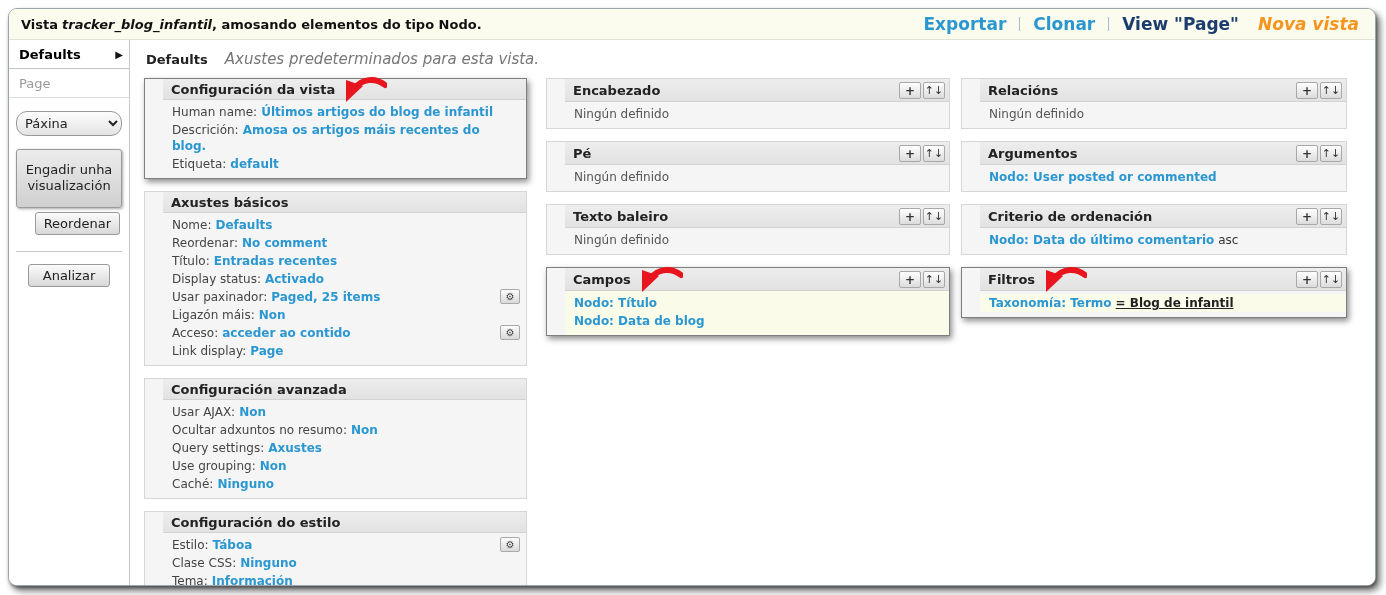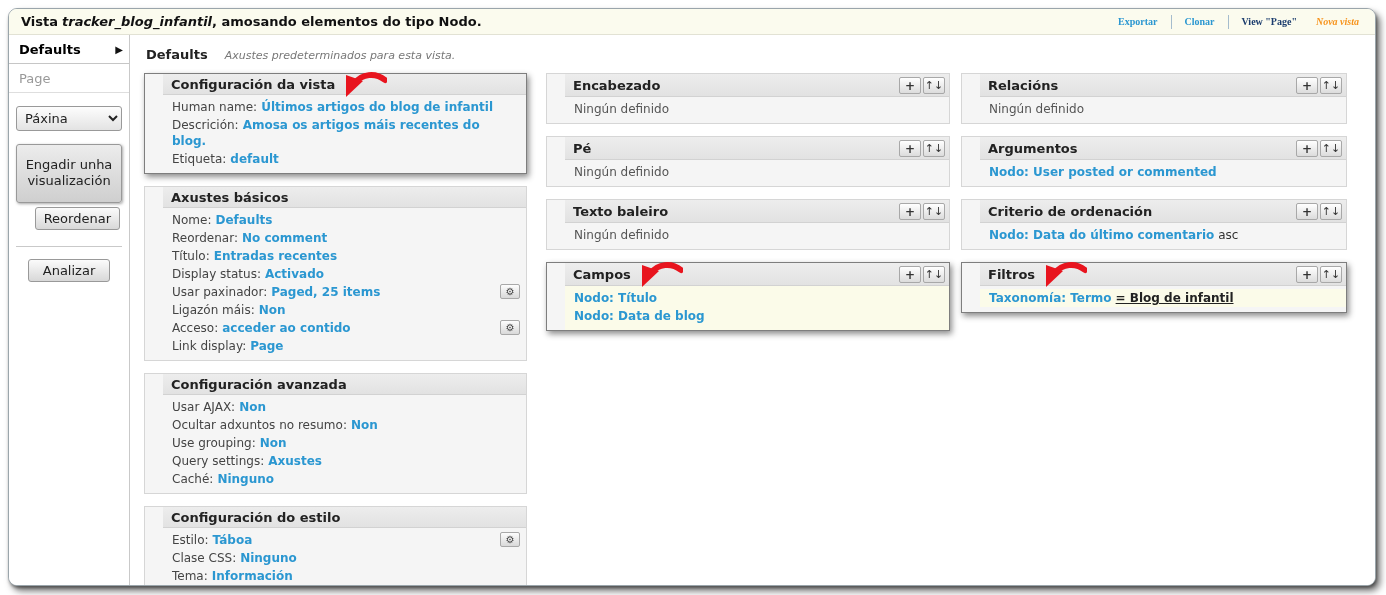--- a/index.html
+++ b/index.html
@@ -15,21 +15,21 @@
 
   
   .topbar {
     background: #fbfbee; padding: 5px 16px 5px 12px; display: flex;
     align-items: center; justify-content: space-between; border-bottom: 1px solid #e2e2d4;
     flex: 0 0 auto;
   }
   .topbar-title { font-size: 13px; font-weight: bold; color: #111; white-space: nowrap; }
   .topbar-title .vname { font-style: italic; margin-left: 4px; }
   .topbar-links { display: flex; align-items: center; gap: 13px; }
-  .tlink { font-size: 10px; font-weight: bold; text-decoration: none; white-space: nowrap; font-family: Liberation Serif, serif; }
+  .tlink { font-size: 17px; font-weight: bold; text-decoration: none; white-space: nowrap; }
   .tlink.blue { color: #2b97d1; }
   .tlink.navy { color: #1c3d6e; }
   .tlink.orange { color: #f7941d; font-style: italic; margin-left: 6px; }
   .sep { border-left: 1px solid #a5bccd; height: 14px; display: inline-block; }
 
   
   .content { display: flex; flex: 1 1 auto; min-height: 0; }
   .sidebar { width: 121px; flex: 0 0 auto; border-right: 1px solid #c9c9c9; background: #fff; }
   .main { flex: 1 1 auto; padding: 7px 20px 0 14px; background: #fff; }
 
@@ -38,40 +38,40 @@
     font-size: 13px; font-weight: bold; color: #000; padding: 7px 6px 6px 10px;
     border-bottom: 1px solid #c6c6c6; display: flex; justify-content: space-between; align-items: center;
   }
   .tab-arrow { font-size: 10px; color: #111; }
   .tab-secondary {
     font-size: 13px; color: #999; padding: 7px 10px 6px 10px; border-bottom: 1px solid #dedede;
   }
   .side-controls { padding: 13px 7px 0 7px; }
   .display-select {
     width: 100%; height: 25px; font-size: 13px; font-family: inherit; color: #222;
-    border: 1px solid #999; border-radius: 3px; background: linear-gradient(#fdfdfd, #e3e3e3);
+    border: 1px solid #999; border-radius: 11px; background: linear-gradient(#fdfdfd, #e3e3e3);
     padding: 0 4px;
   }
   .side-btn {
     display: block; font-family: inherit; font-size: 13px; color: #222; cursor: pointer;
     background: linear-gradient(#fbfbfb, #d8d8d8); border: 1px solid #999; border-radius: 3px;
     padding: 3px 8px;
   }
   .btn-add-display {
     width: 100%; margin-top: 13px; padding: 12px 2px; line-height: 1.25;
     background: linear-gradient(#ececec, #cfcfcf); box-shadow: 1px 1px 3px rgba(0,0,0,0.35);
   }
   .btn-reorder { margin: 4px 2px 0 auto; }
   .side-divider { border: none; border-top: 1px solid #c9c9c9; margin: 16px 0 12px 0; }
   .btn-analyze { margin: 0 auto; padding: 3px 14px; }
 
   
   .main-header { margin: 2px 0 10px 2px; }
   .main-header .mh-title { font-size: 13px; font-weight: bold; color: #222; }
-  .main-header .mh-sub { font-size: 11px; font-style: italic; color: #777; margin-left: 12px; }
+  .main-header .mh-sub { font-size: 15px; font-style: italic; color: #777; margin-left: 12px; }
 
   
   .columns { display: flex; align-items: flex-start; }
   .column { display: flex; flex-direction: column; }
   .column-1 { width: 383px; margin-right: 19px; }
   .column-2 { width: 404px; margin-right: 11px; }
   .column-3 { width: 386px; }
 
   .box { border: 1px solid #d6d6d6; background: #f5f5f5; margin-bottom: 12px; overflow: visible; padding-left: 18px; }
   .box.highlighted { border: 1px solid #7e7e7e; box-shadow: 2px 3px 6px rgba(0,0,0,0.45); }
@@ -178,22 +178,22 @@
                 <div class="row"><span class="lbl">Link display:</span><a class="lnk" href="#">Page</a></div>
               </div>
             </div>
             <div class="box">
               <div class="box-header">
                 <span class="box-title">Configuración avanzada</span>
               </div>
               <div class="box-body">
                 <div class="row"><span class="lbl">Usar AJAX:</span><a class="lnk" href="#">Non</a></div>
                 <div class="row"><span class="lbl">Ocultar adxuntos no resumo:</span><a class="lnk" href="#">Non</a></div>
+                <div class="row"><span class="lbl">Query settings:</span><a class="lnk" href="#">Axustes</a></div>
                 <div class="row"><span class="lbl">Use grouping:</span><a class="lnk" href="#">Non</a></div>
-                <div class="row"><span class="lbl">Query settings:</span><a class="lnk" href="#">Axustes</a></div>
                 <div class="row"><span class="lbl">Caché:</span><a class="lnk" href="#">Ninguno</a></div>
               </div>
             </div>
             <div class="box">
               <div class="box-header">
                 <span class="box-title">Configuración do estilo</span>
               </div>
               <div class="box-body">
                 <div class="row"><span class="lbl">Estilo:</span><a class="lnk" href="#">Táboa</a><button class="gear"><span>⚙</span></button></div>
                 <div class="row"><span class="lbl">Clase CSS:</span><a class="lnk" href="#">Ninguno</a></div>

